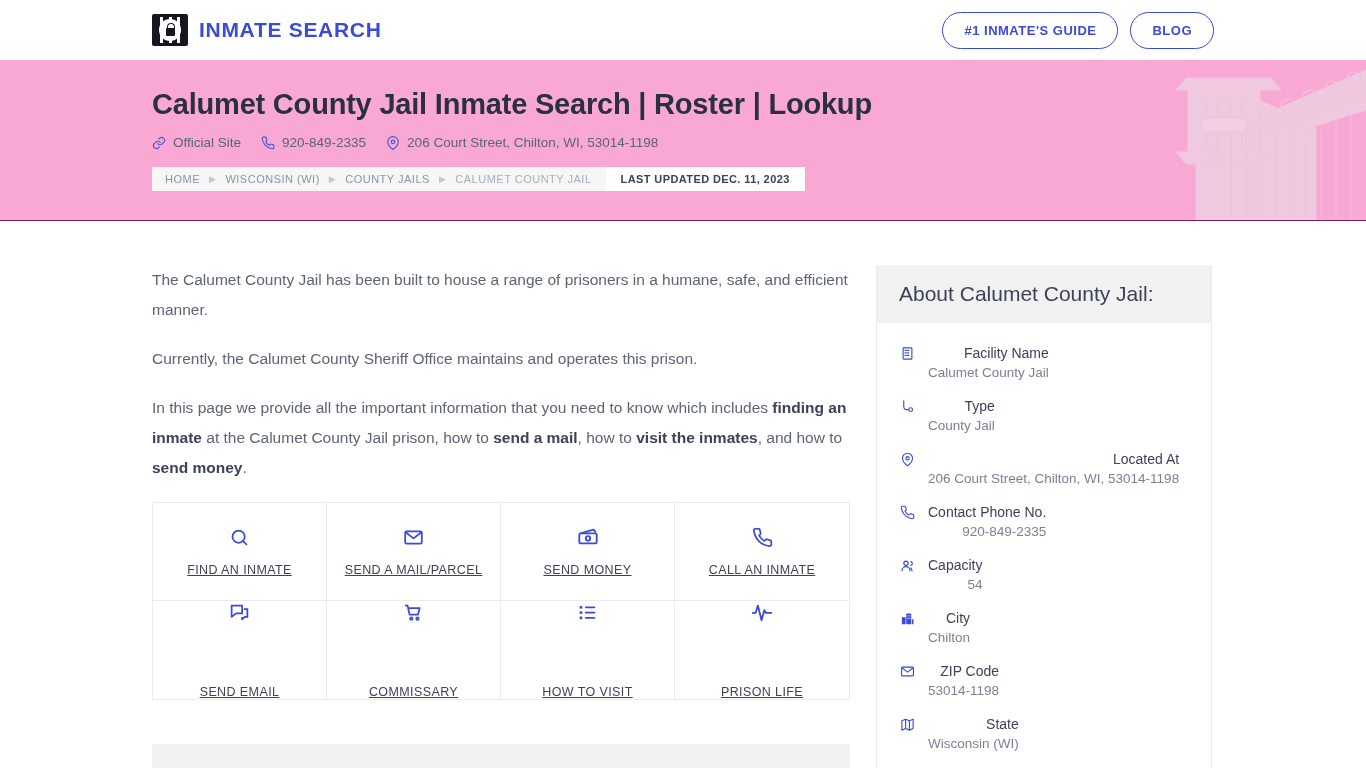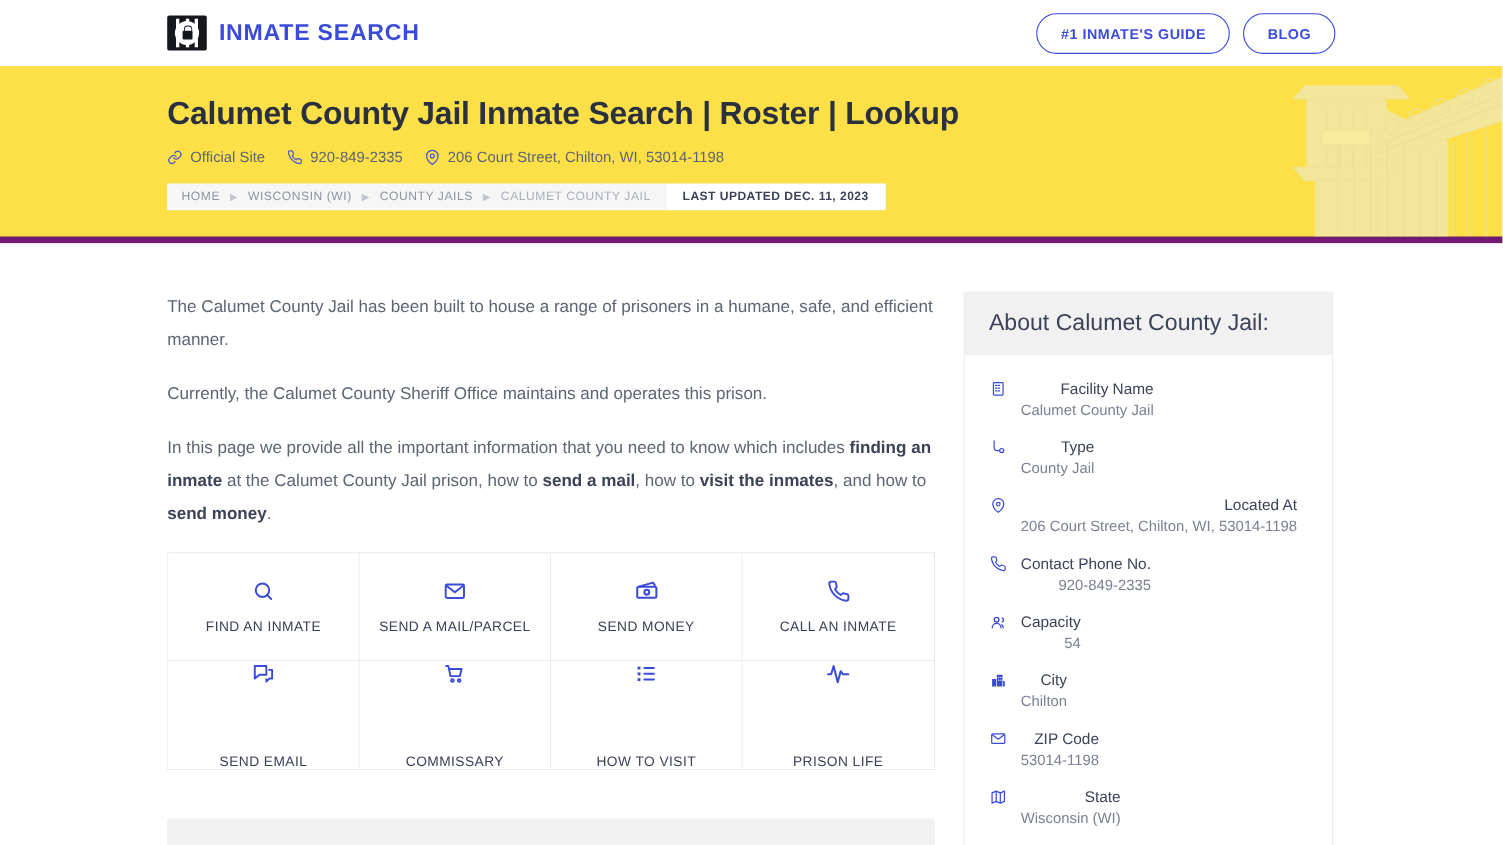--- a/index.html
+++ b/index.html
@@ -66,22 +66,22 @@
     border-radius: 22px;
     font-size: 13px; font-weight: bold; letter-spacing: .5px;
     padding: 10px 21px;
     white-space: nowrap;
     cursor: pointer;
   }
 
   
   .hero {
     height: 161px;
-    background: #fde047;
-    border-bottom: 6px solid #701a75;
+    background: #f9a8d4;
+    border-bottom: 1px solid #701a75;
     position: relative;
     overflow: hidden;
     padding: 28px 152px 0 152px;
   }
   .hero-art {
     position: absolute; right: 0; top: 0; width: 300px; height: 161px;
     opacity: .5; pointer-events: none;
   }
   .hero h1 {
     font-size: 29px; font-weight: bold; color: #2b3040;
@@ -132,20 +132,21 @@
   }
   .content p b { color: #3c4257; font-weight: bold; }
 
   
   .tiles {
     margin-top: 10px;
     border: 1px solid #ebebed;
     display: grid;
     grid-template-columns: repeat(4, 1fr);
     width: 698px;
+    text-decoration: underline;
   }
   .tile {
     height: 98px;
     border-right: 1px solid #ebebed;
     border-bottom: 1px solid #ebebed;
     display: flex; flex-direction: column;
     align-items: center; justify-content: center;
     gap: 15px;
     cursor: pointer;
     background: #ffffff;

